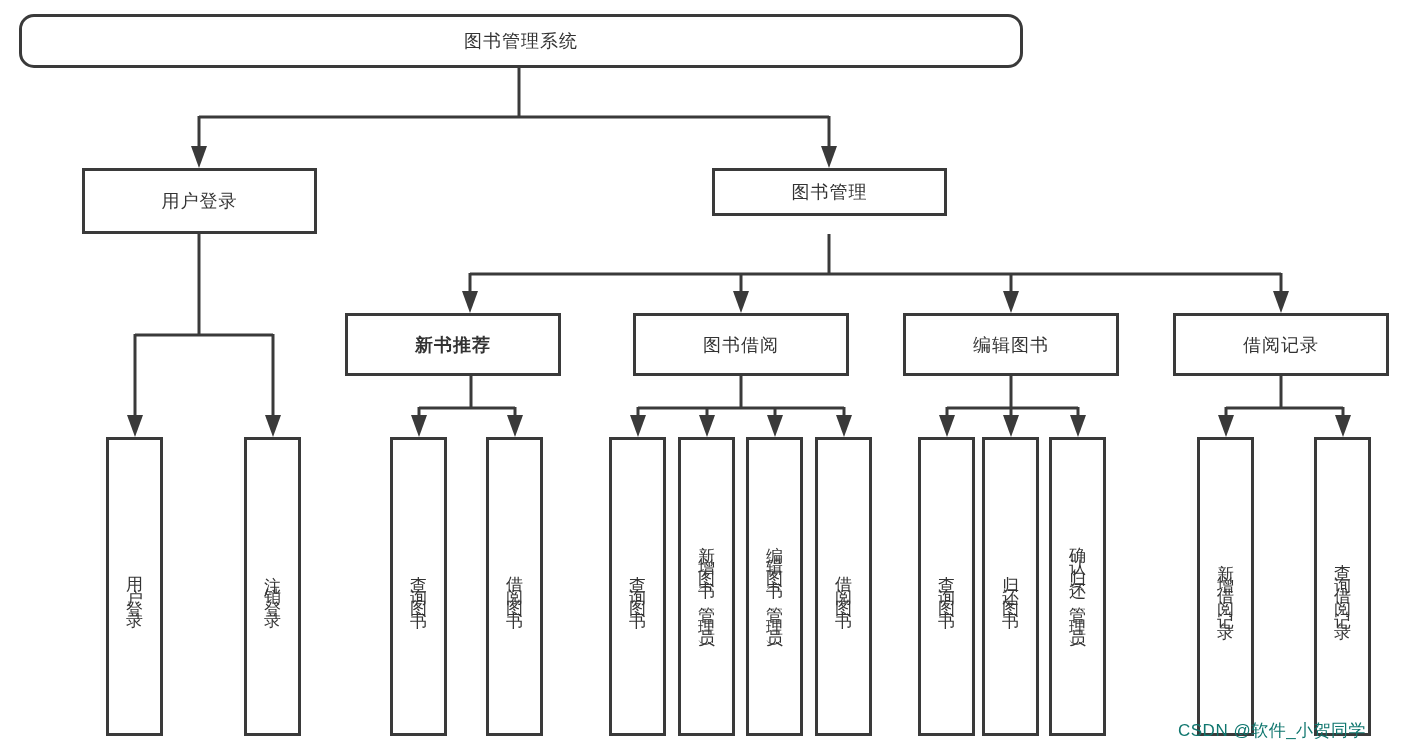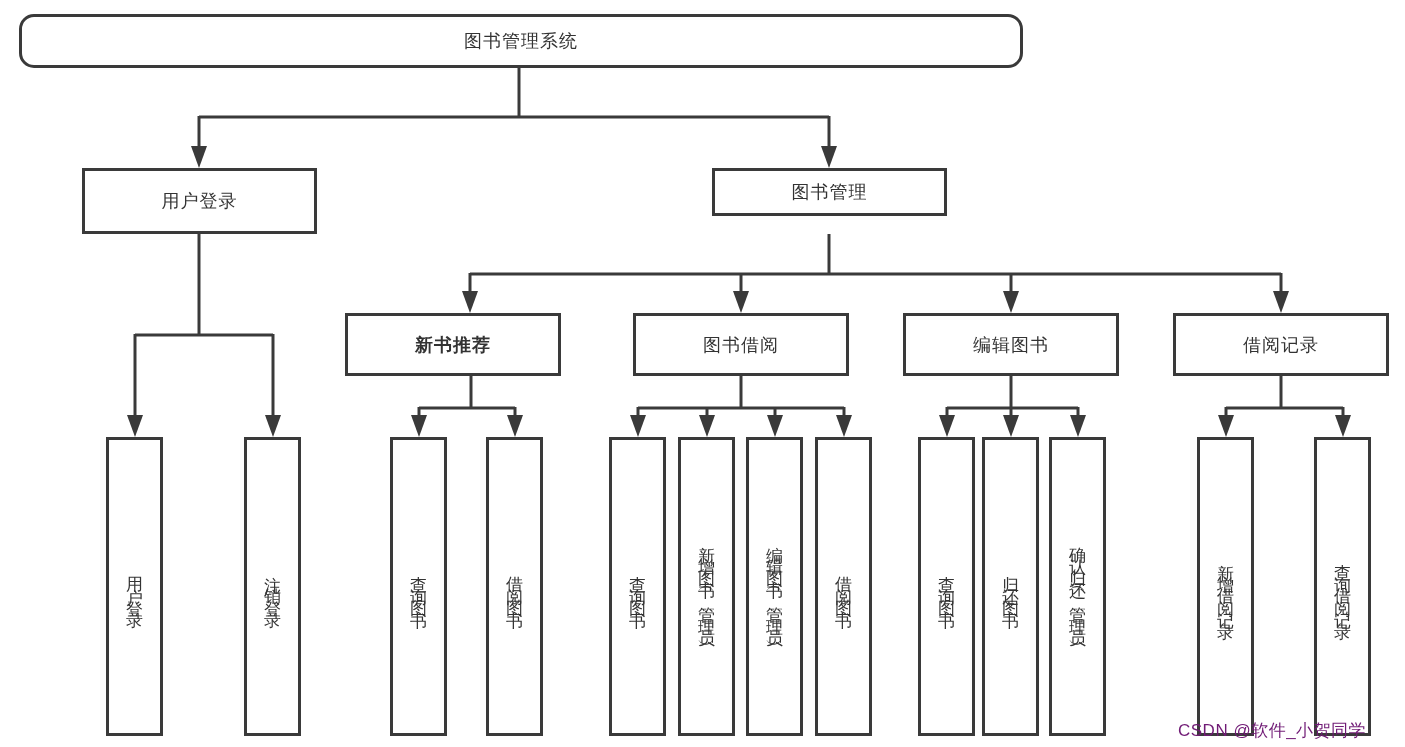--- a/index.html
+++ b/index.html
@@ -42,21 +42,21 @@
   }
   .lf-0{left:106px;}  .lf-1{left:244px;}
   .lf-2{left:390px;}  .lf-3{left:486px;}
   .lf-4{left:609px;}  .lf-5{left:678px;}
   .lf-6{left:746px;}  .lf-7{left:815px;}
   .lf-8{left:918px;}  .lf-9{left:982px;}
   .lf-10{left:1049px;}
   .lf-11{left:1197px;} .lf-12{left:1314px;}
   .watermark{
     position:absolute;left:1178px;top:719px;
-    color:#701a75;font-size:17px;letter-spacing:0.5px;
+    color:#0f766e;font-size:17px;letter-spacing:0.5px;
     white-space:nowrap;z-index:5;
   }
 </style>
 </head>
 <body>
 
 <div class="canvas">
 
   <svg class="connectors" viewBox="0 0 1405 747">
 

